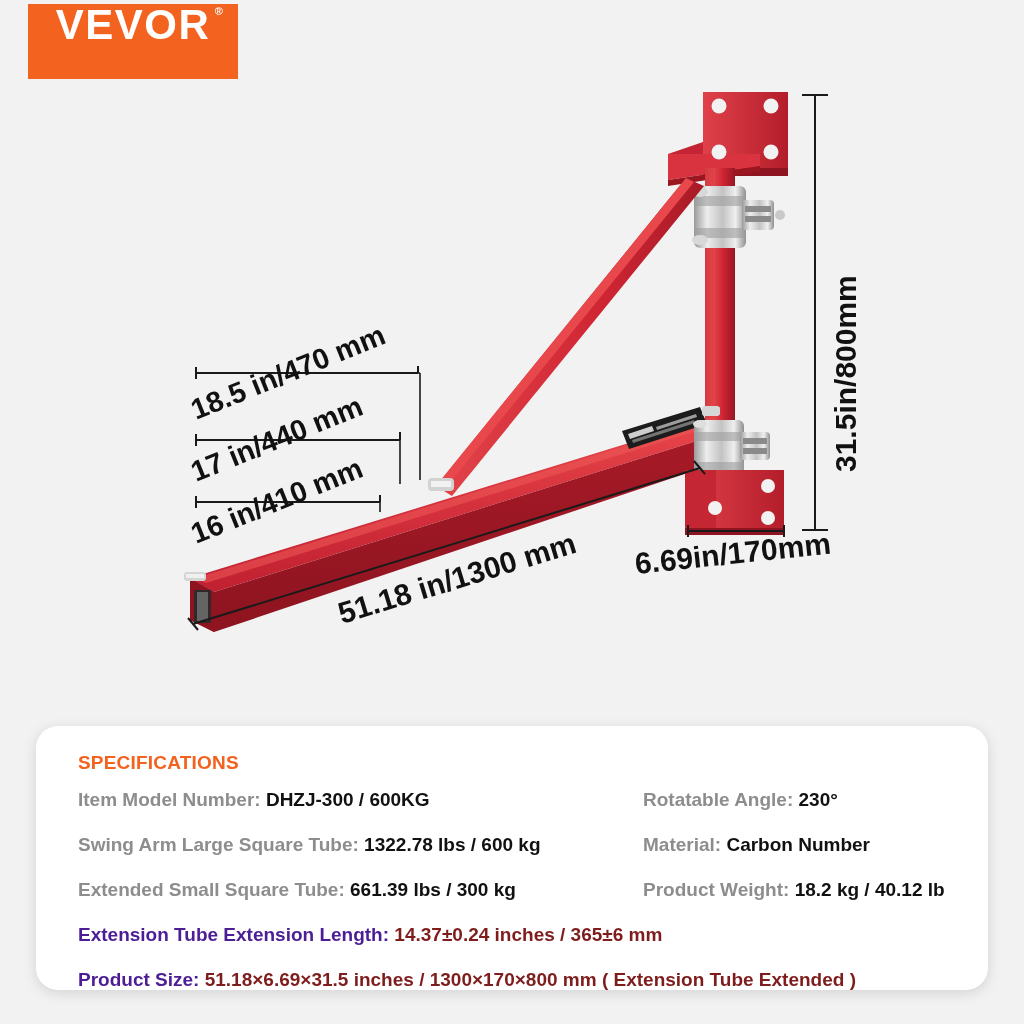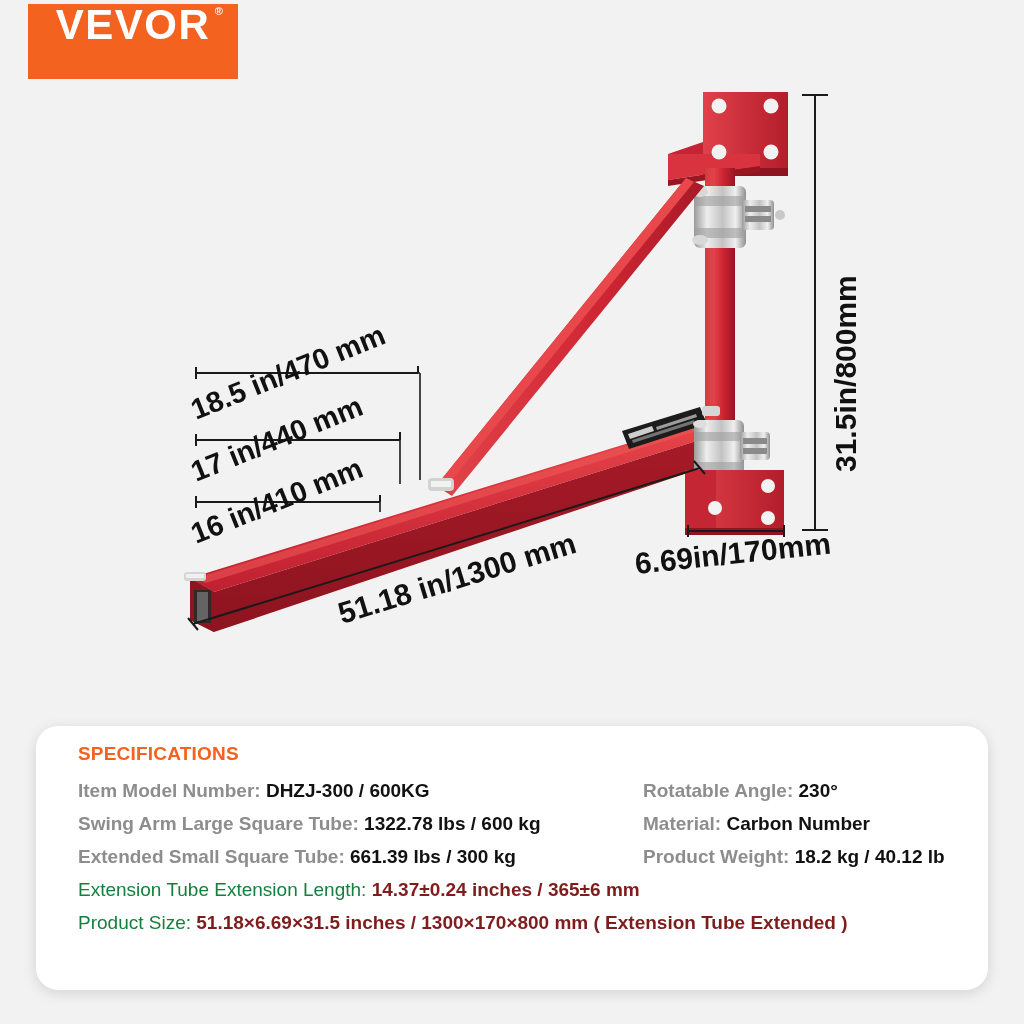--- a/index.html
+++ b/index.html
@@ -35,48 +35,48 @@
   }
   #product-diagram svg{ display:block; width:1024px; height:700px; }
 
   
   #spec-card{
     position:absolute; left:36px; top:726px;
     width:952px; height:264px;
     background:#ffffff;
     border-radius:22px;
     box-shadow:0 3px 14px rgba(0,0,0,0.13);
-    padding:17px 30px 10px 42px;
+    padding:26px 30px 10px 42px;
   }
   #spec-title{
     color:#F4621F;
     font-size:19px;
     font-weight:bold;
     letter-spacing:0.2px;
     margin-bottom:9px;
   }
   .spec-grid{
     display:grid;
     grid-template-columns:565px auto;
-    row-gap:0px;
+    row-gap:12px;
   }
   .spec-line{
     font-size:19px;
     line-height:33px;
     white-space:nowrap;
   }
   .spec-line .lbl{ color:#8d8d8d; font-weight:bold; }
   .spec-line .val{ color:#111; font-weight:bold; }
   .spec-full{
     grid-column:1 / span 2;
     font-size:19px;
     line-height:33px;
     white-space:nowrap;
   }
-  .spec-full .lbl{ color:#15803d; font-weight:normal; }
+  .spec-full .lbl{ color:#4c1d95; font-weight:bold; }
   .spec-full .val{ color:#7f1d1d; font-weight:bold; }
 
   .dimtext{
     font-family:"Liberation Sans", sans-serif;
     font-weight:bold;
     fill:#111;
   }
 </style>
 </head>
 <body>

